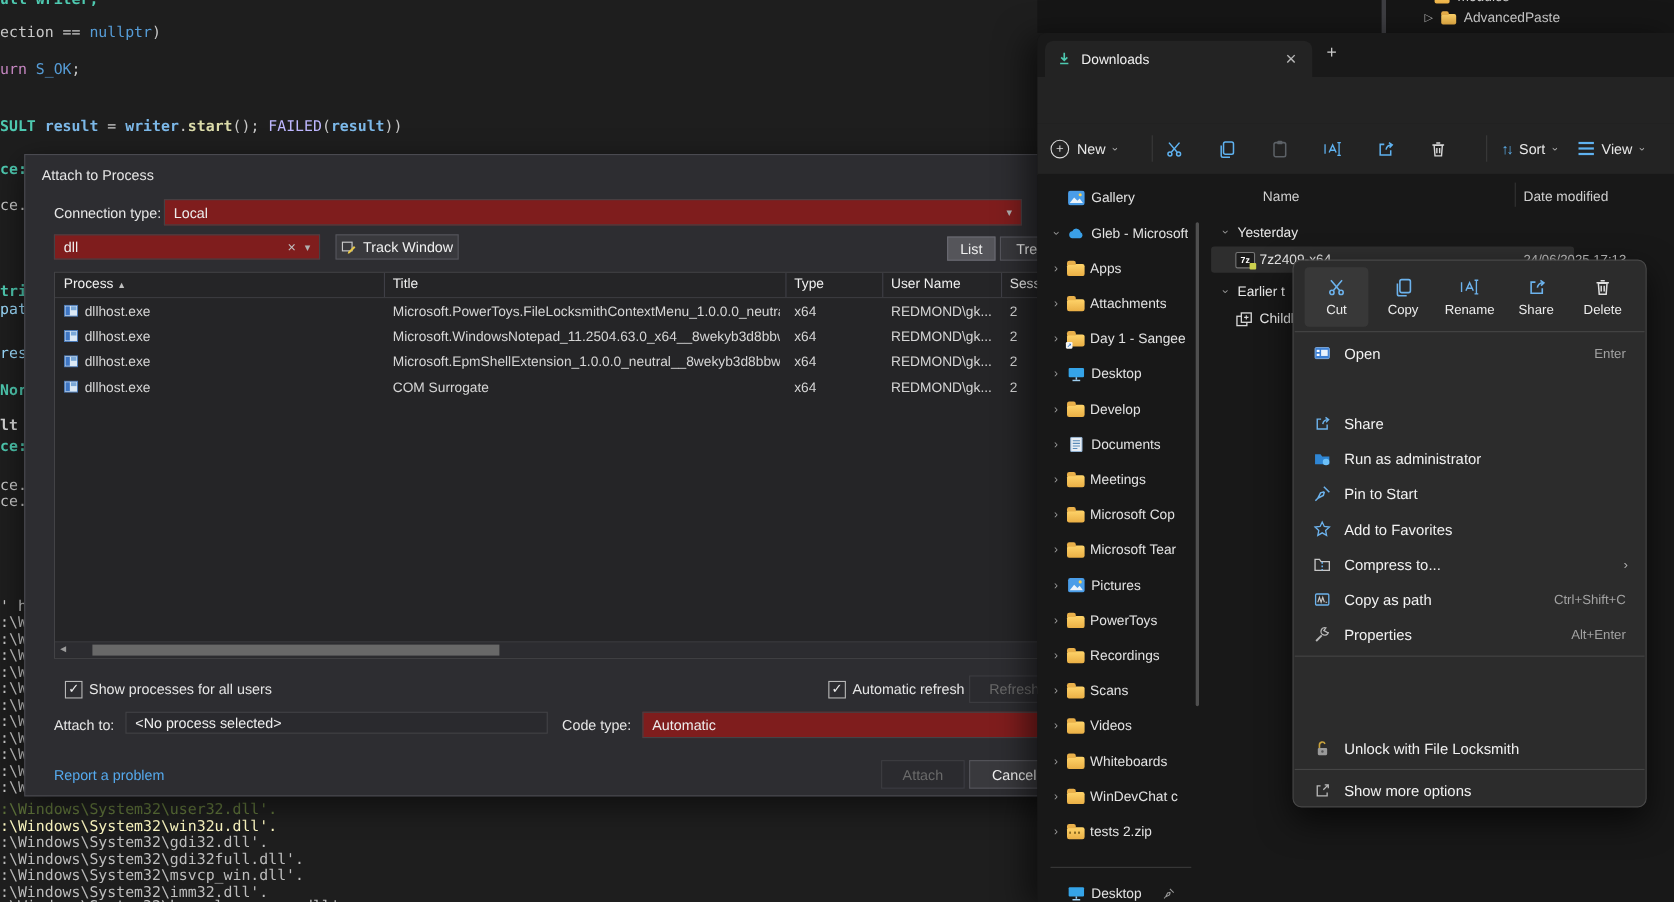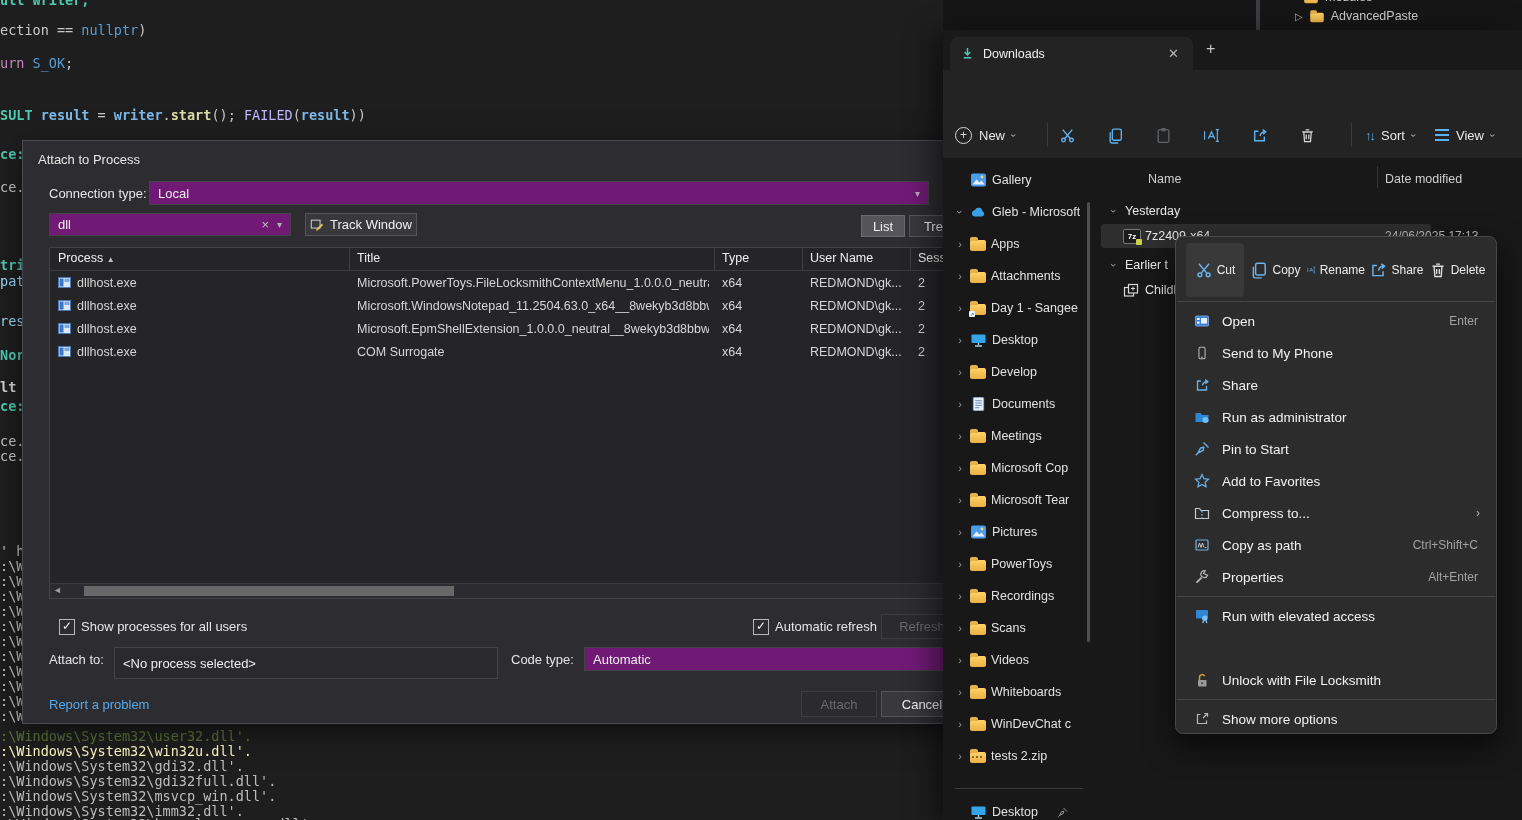--- a/index.html
+++ b/index.html
@@ -30,21 +30,21 @@
   .ico-folder-sm{transform:scale(.85)}
   .ico-zip::after{content:"";position:absolute;left:2px;top:4px;width:11px;height:2px;
     background:repeating-linear-gradient(90deg,#8a6a20 0 2px,transparent 2px 4px)}
   .link-badge{position:absolute;left:-1px;bottom:-2px;width:6px;height:6px;background:#f5f5f5;border-radius:1px;
     font-size:5px;color:#2b72c8;line-height:6px;text-align:center;font-weight:bold}
 
   
   #dlg{left:22px;top:140px;width:940px;height:582px;background:#2d2d31;border:1px solid #4a4a50;
        box-shadow:0 8px 26px rgba(0,0,0,.55);z-index:5;font-size:13px}
   .dlg-label{position:absolute;color:#e6e6e6}
-  .inp{position:absolute;background:#701a75;border:1px solid #434346;color:#eeeeee;font-size:13px;
+  .inp{position:absolute;background:#7f1d1d;border:1px solid #434346;color:#eeeeee;font-size:13px;
        display:flex;align-items:center;padding:0 8px;box-sizing:border-box}
   .btn{position:absolute;background:#39393d;border:1px solid #55555c;color:#f0f0f0;font-size:13px;
        display:flex;align-items:center;justify-content:center;box-sizing:border-box}
   .btn.seg-on{background:#55555a;border-color:#6a6a72}
   .btn.disabled{color:#6a6a6a;border-color:#3d3d42;background:#2b2b2f}
   #ptable{position:absolute;left:26px;top:106px;width:895px;height:352px;background:#252527;border:1px solid #434346;box-sizing:border-box}
   .th-row{position:absolute;left:0;top:0;right:0;height:22px;border-bottom:1px solid #3a3a3e;color:#f0f0f0}
   .th{position:absolute;top:3px;font-size:12.5px}
   .col-sep{position:absolute;top:0;width:1px;height:22px;background:#3f3f46}
   .t-row{position:absolute;left:0;right:0;height:23px;color:#d6d6d6;font-size:12.5px}
@@ -102,21 +102,21 @@
   .file-date{position:absolute;left:292px;font-size:12px;color:#bdbdbd;white-space:nowrap}
   .sel{position:absolute;left:8px;width:330px;height:24px;background:#2e2e2e;border-radius:3px}
   .sevenz{position:relative;width:16px;height:13px;background:#1c1c1c;border:1px solid #777;border-radius:2px;
           font-size:8px;font-weight:bold;color:#fff;text-align:center;line-height:13px;font-family:"Liberation Sans",sans-serif}
   .sevenz::after{content:"";position:absolute;right:-2px;bottom:-2px;width:6px;height:6px;background:#cdd14e;border-radius:1px}
 
   
   #menu{left:1175px;top:236px;width:322px;height:498px;background:#2c2c2c;border:1px solid #484848;border-radius:8px;
         box-shadow:0 12px 30px rgba(0,0,0,.65);z-index:20;box-sizing:border-box}
   #qa-row{position:absolute;left:10px;right:10px;top:6px;height:54px;display:flex;justify-content:space-between}
-  .qa{width:58px;display:flex;flex-direction:row;align-items:center;justify-content:center;gap:4px;border-radius:4px}
+  .qa{width:58px;display:flex;flex-direction:column;align-items:center;justify-content:center;gap:4px;border-radius:4px}
   .qa.hover{background:#383838}
   .qa-label{font-size:12px;color:#ececec}
   .menu-div{position:absolute;left:1px;right:1px;height:1px;background:#454545}
   .mi{position:absolute;left:4px;right:4px;height:32px;display:flex;align-items:center;border-radius:4px}
   .mi-ico{width:20px;margin:0 10px 0 12px;display:flex;justify-content:center;flex:none}
   .mi-label{font-size:13.5px;color:#f2f2f2;white-space:nowrap}
   .mi-short{margin-left:auto;font-size:12px;color:#a2a2a2;padding-right:14px;white-space:nowrap}
   .mi-sub{margin-left:auto;color:#b0b0b0;font-size:12px;padding-right:12px}
 </style>
 </head>
@@ -266,21 +266,21 @@
 
     <span class="checkbox" style="left:36px;top:478px"></span>
     <div class="dlg-label" style="left:58px;top:478px">Show processes for all users</div>
     <span class="checkbox" style="left:730px;top:478px"></span>
     <div class="dlg-label" style="left:752px;top:478px">Automatic refresh</div>
     <div class="btn disabled" style="left:858px;top:473px;width:82px;height:25px">
         <span>Refresh</span>
       </div>
 
     <div class="dlg-label" style="left:26px;top:511px">Attach to:</div>
-    <div class="inp" style="left:91px;top:506px;width:384px;height:32px;background:#2a2a2e">
+    <div class="inp" style="left:91px;top:506px;width:384px;height:20px;background:#2a2a2e">
         <span>&lt;No process selected&gt;</span>
       </div>
     <div class="dlg-label" style="left:488px;top:511px">Code type:</div>
     <div class="inp" style="left:561px;top:506px;width:379px;height:24px">
         <span>Automatic</span>
       </div>
 
     <a class="vslink abs" style="left:26px;top:556px;font-size:13px" href="#">Report a problem</a>
     <div class="btn disabled" style="left:778px;top:550px;width:76px;height:26px">
         <span>Attach</span>
@@ -585,29 +585,20 @@
           <svg width="16" height="16" viewBox="0 0 16 16">
             <rect x="1.5" y="3" width="13" height="10" rx="1" fill="#3b7fd4" stroke="#88b4e8" stroke-width="0.8"></rect>
             <rect x="3" y="5" width="2.6" height="2" fill="#fff"></rect>
             <rect x="3" y="8.6" width="2.6" height="2" fill="#fff"></rect>
             <rect x="7" y="5" width="6" height="5.6" fill="#e8f2fc"></rect>
           </svg>
         </span>
       <span class="mi-label">Open</span>
       <span class="mi-short">Enter</span>
     </div>
-    <div class="mi" style="top:100px">
-      <span class="mi-ico">
-          <svg width="14" height="16" viewBox="0 0 16 16">
-            <rect x="4.5" y="1.5" width="7" height="13" rx="1.5" fill="none" stroke="#b8b8b8" stroke-width="1.2"></rect>
-            <path d="M7 12.8 h2" stroke="#b8b8b8" stroke-width="1.2"></path>
-          </svg>
-        </span>
-      <span class="mi-label">Send to My Phone</span>
-    </div>
     <div class="mi" style="top:132px">
       <span class="mi-ico">
           <svg width="16" height="16" viewBox="0 0 16 16">
             <path d="M7 4 H3.5 V13 H12.5 V9" fill="none" stroke="#6cb2ec" stroke-width="1.3"></path>
             <path d="M8.5 8.5 C9 5.5 11 4.5 13.5 4.5 M11 2.5 L13.8 4.5 L11.5 6.8" fill="none" stroke="#6cb2ec" stroke-width="1.3"></path>
           </svg>
         </span>
       <span class="mi-label">Share</span>
     </div>
     <div class="mi" style="top:164px">
@@ -660,30 +651,20 @@
           <svg width="16" height="16" viewBox="0 0 16 16">
             <rect x="2" y="3" width="12" height="10" rx="1" fill="none" stroke="#6cb2ec" stroke-width="1.2"></rect>
             <path d="M4 10.5 L5.5 6 L7 10.5 L8.5 6 L10 10.5" fill="none" stroke="#c8c8c8" stroke-width="1"></path>
             <path d="M11 10.5 h1.5" stroke="#c8c8c8" stroke-width="1"></path>
           </svg>
         </span>
       <span class="mi-label">Copy as path</span>
       <span class="mi-short">Ctrl+Shift+C</span>
     </div>
     <div class="menu-div" style="top:359px"></div>
-    <div class="mi" style="top:363px">
-      <span class="mi-ico">
-          <svg width="16" height="16" viewBox="0 0 16 16">
-            <rect x="2" y="2" width="12" height="8.5" rx="1" fill="#2f86d4"></rect>
-            <circle cx="10.8" cy="10.2" r="2.7" fill="#7cc0f2"></circle>
-            <path d="M9.6 12.4 L8.8 15 M12 12.4 L12.8 15" stroke="#7cc0f2" stroke-width="1.4"></path>
-          </svg>
-        </span>
-      <span class="mi-label">Run with elevated access</span>
-    </div>
     <div class="mi" style="top:427px">
       <span class="mi-ico">
           <svg width="16" height="16" viewBox="0 0 16 16">
             <path d="M5.5 8 V5.2 a2.6 2.6 0 0 1 5-1" fill="none" stroke="#c8a23c" stroke-width="1.5"></path>
             <rect x="4" y="8" width="8.5" height="6.5" rx="1" fill="#9a9a9a"></rect>
             <circle cx="8.2" cy="11.2" r="1.1" fill="#555"></circle>
           </svg>
         </span>
       <span class="mi-label">Unlock with File Locksmith</span>
     </div>

